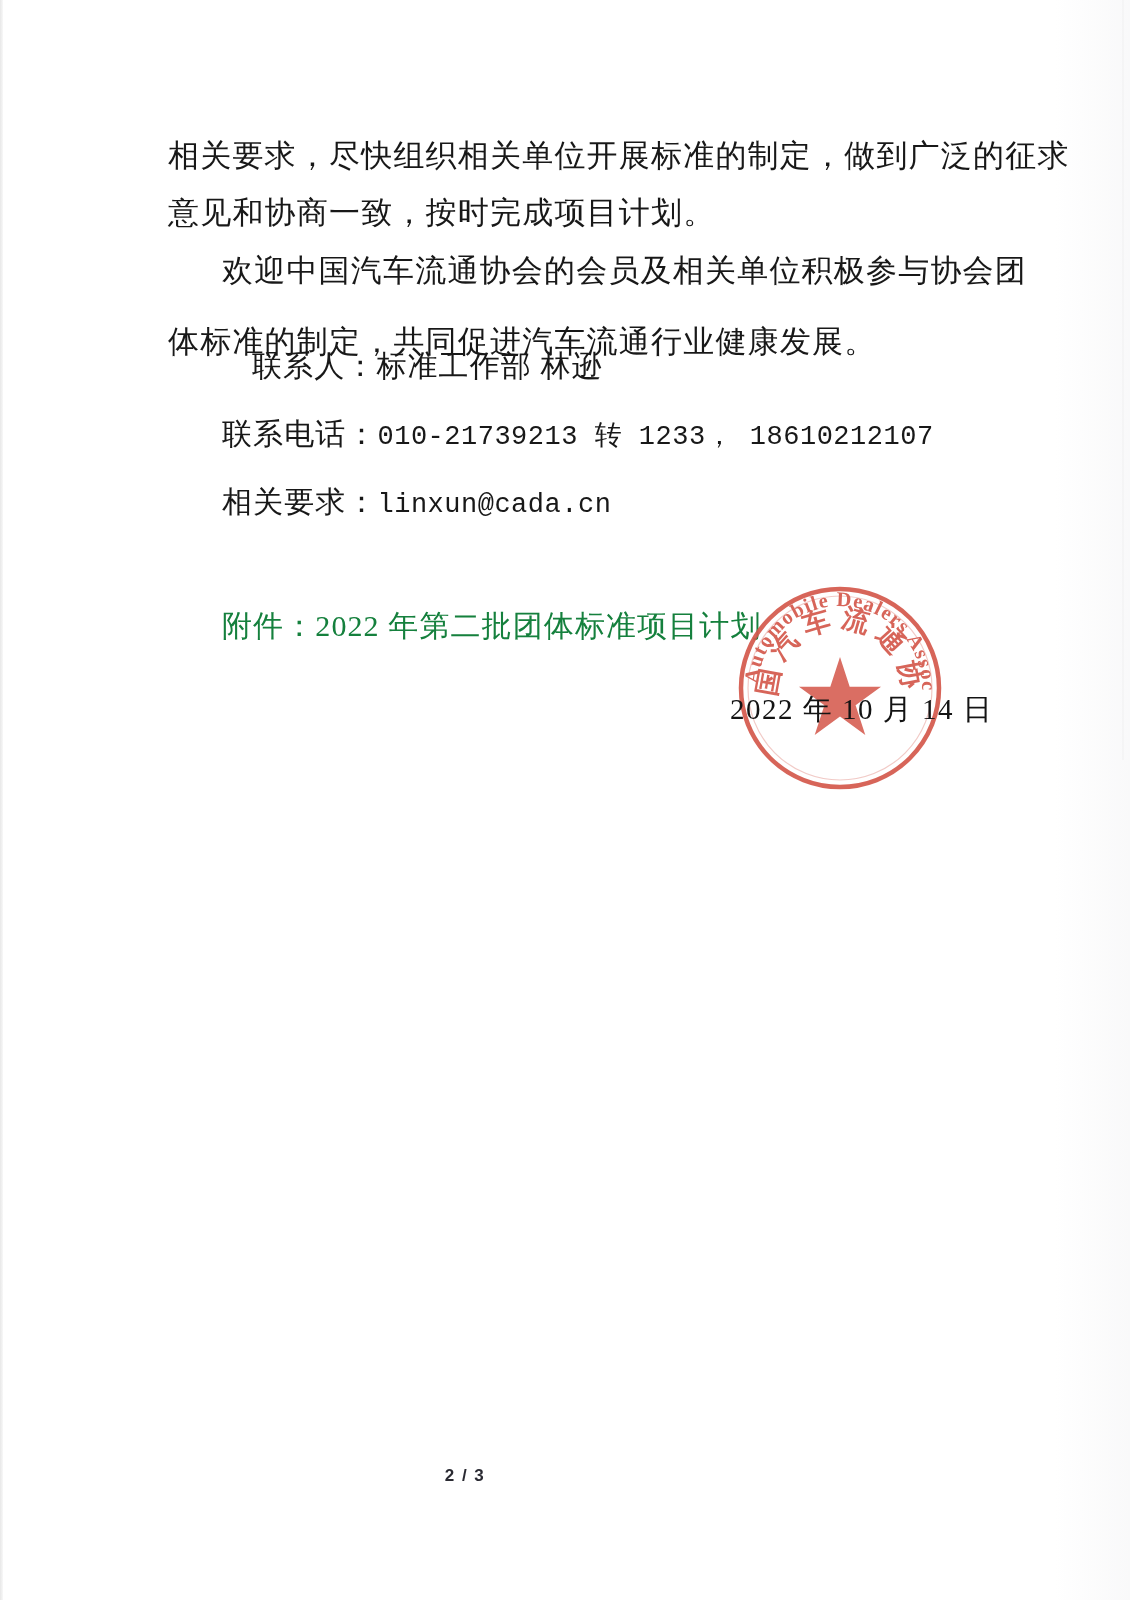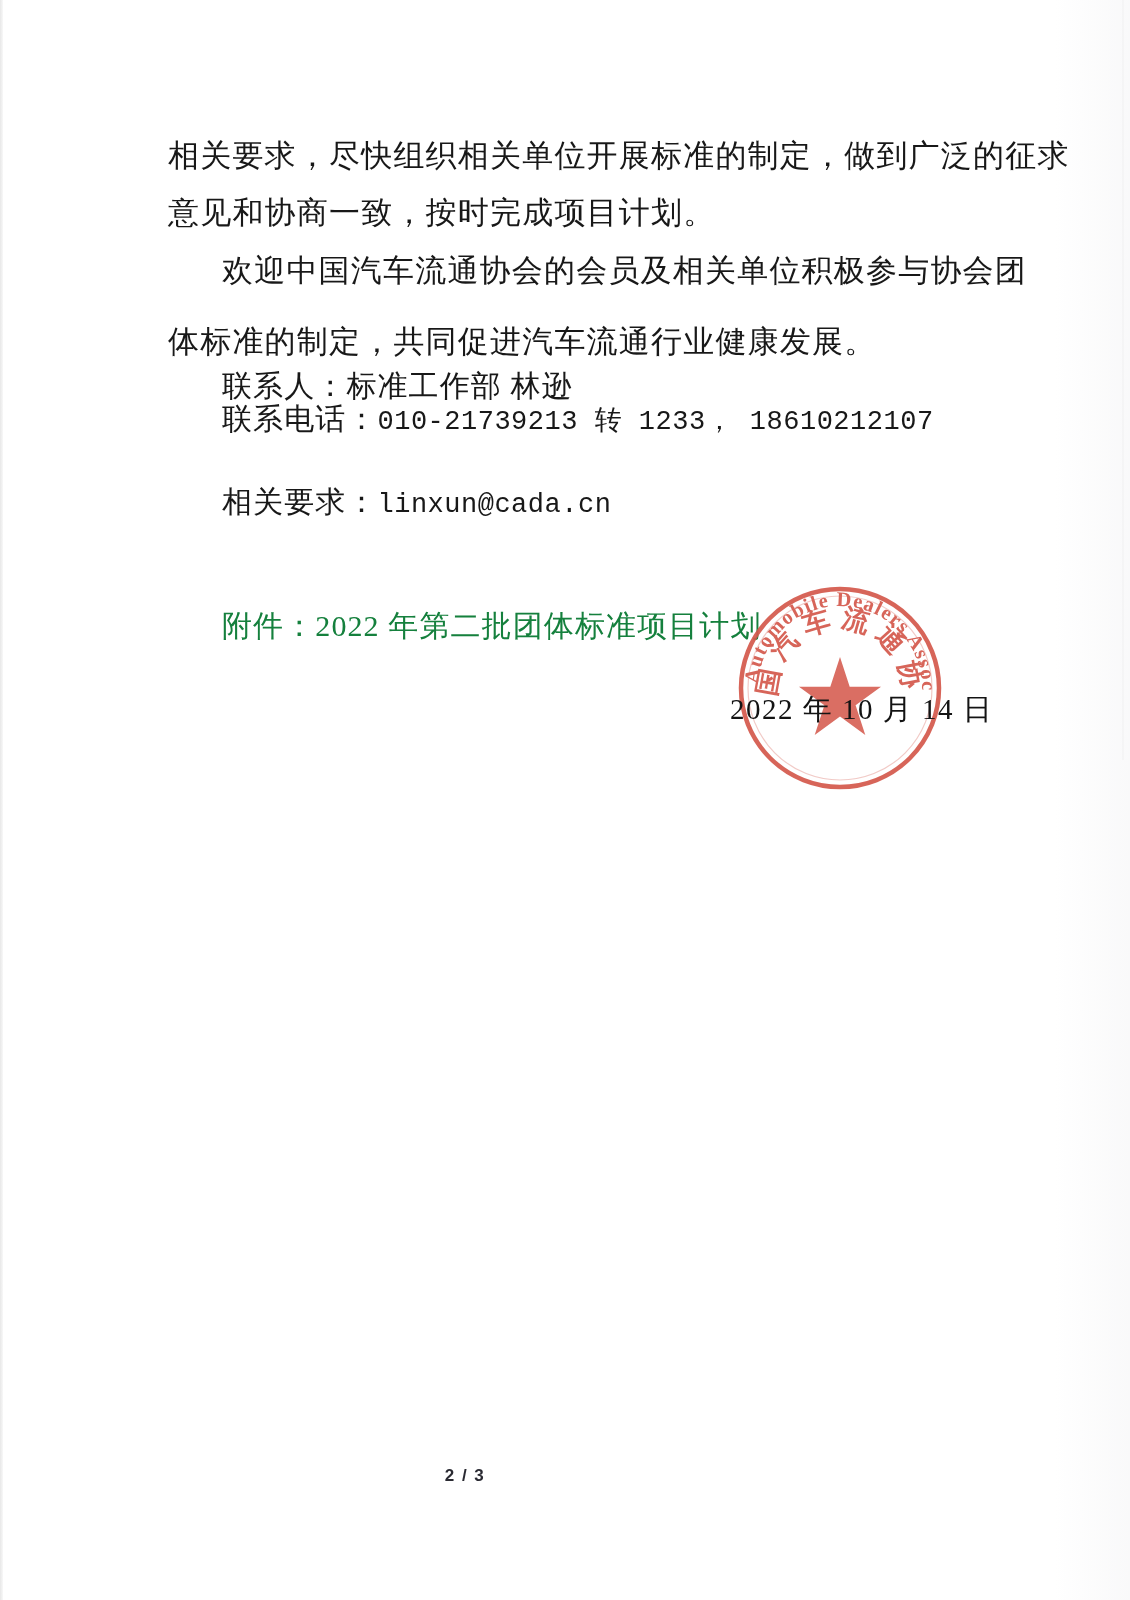--- a/index.html
+++ b/index.html
@@ -126,25 +126,25 @@
   <div class="scan-edge-left"></div>
   <div class="scan-edge-right"></div>
   <div class="scan-wash"></div>
 
   <div class="body-line" style="top:138px;">相关要求，尽快组织相关单位开展标准的制定，做到广泛的征求</div>
   <div class="body-line" style="top:195px;">意见和协商一致，按时完成项目计划。</div>
 
   <div class="body-line indent" style="top:253px;">欢迎中国汽车流通协会的会员及相关单位积极参与协会团</div>
   <div class="body-line" style="top:310px;margin-top:14px;">体标准的制定，共同促进汽车流通行业健康发展。</div>
 
-  <div class="contact-line" style="top:368px;">
+  <div class="contact-line" style="top:348px;margin-left:30px;">
     <span>联系人：</span><span>标准工作部  林逊</span>
   </div>
 
-  <div class="contact-line" style="top:401px;">
+  <div class="contact-line" style="top:416px;">
     <span>联系电话：</span><span class="mono-run">010-21739213 转 1233， 18610212107</span>
   </div>
 
   <div class="contact-line" style="top:484px;">
     <span>相关要求：</span><span class="mono-run">linxun@cada.cn</span>
   </div>
 
   <div class="attach-line" style="top:606px;">
     <span>附件：</span><span>2022 年第二批团体标准项目计划</span>
   </div>

